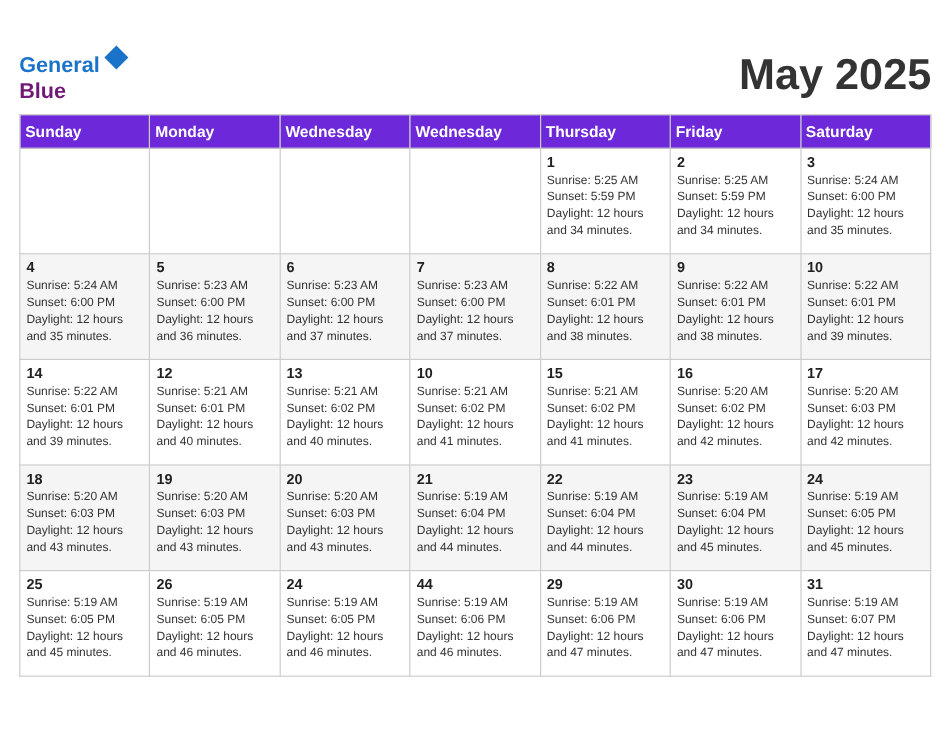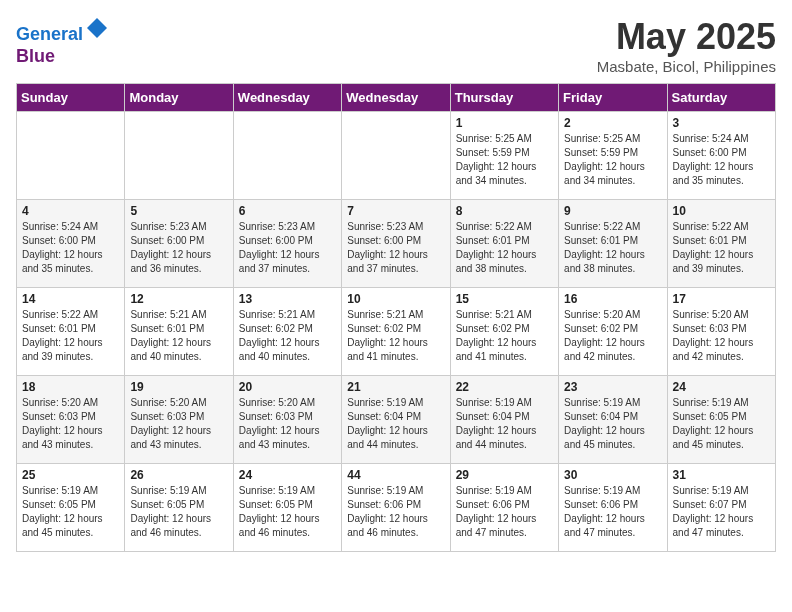--- a/index.html
+++ b/index.html
@@ -6,22 +6,23 @@
     body {
       font-family: Arial, sans-serif;
       background: #fff;
       width: 792px;
       min-height: 612px;
       padding: 16px;
     }
     .header {
       display: flex;
       justify-content: space-between;
-      align-items: flex-start;
+      align-items: center;
       margin-bottom: 8px;
+      margin-top: 20px;
     }
     .logo {
       display: flex;
       align-items: center;
     }
     .logo-text {
       font-size: 18px;
       font-weight: bold;
       color: #333;
       line-height: 1.2;
@@ -45,21 +46,21 @@
     .location {
       font-size: 15px;
       color: #555;
     }
     table {
       width: 100%;
       border-collapse: collapse;
       font-size: 11px;
     }
     thead tr th {
-      background-color: #701a75;
+      background-color: #6d28d9;
       color: #fff;
       padding: 6px 4px;
       text-align: left;
       font-size: 13px;
       font-weight: bold;
       border: 1px solid #ccc;
     }
     tbody tr td {
       border: 1px solid #ccc;
       vertical-align: top;
@@ -96,21 +97,20 @@
       <div class="logo-text">
         <span>General</span><svg class="logo-icon" viewBox="0 0 24 24" fill="#1a73c9">
             <polygon points="12,2 22,12 12,22 2,12"></polygon>
           </svg><br>
         <span style="color:#701a75;">Blue</span>
       </div>
     </div>
   </div>
   <div class="title-block">
     <div class="month-year">May 2025</div>
-    <div class="location">Masbate, Bicol, Philippines</div>
   </div>
 </div>
 
 <table>
   <thead>
     <tr>
     <th>Sunday</th>
         <th>Monday</th>
         <th>Wednesday</th>
         <th>Wednesday</th>

